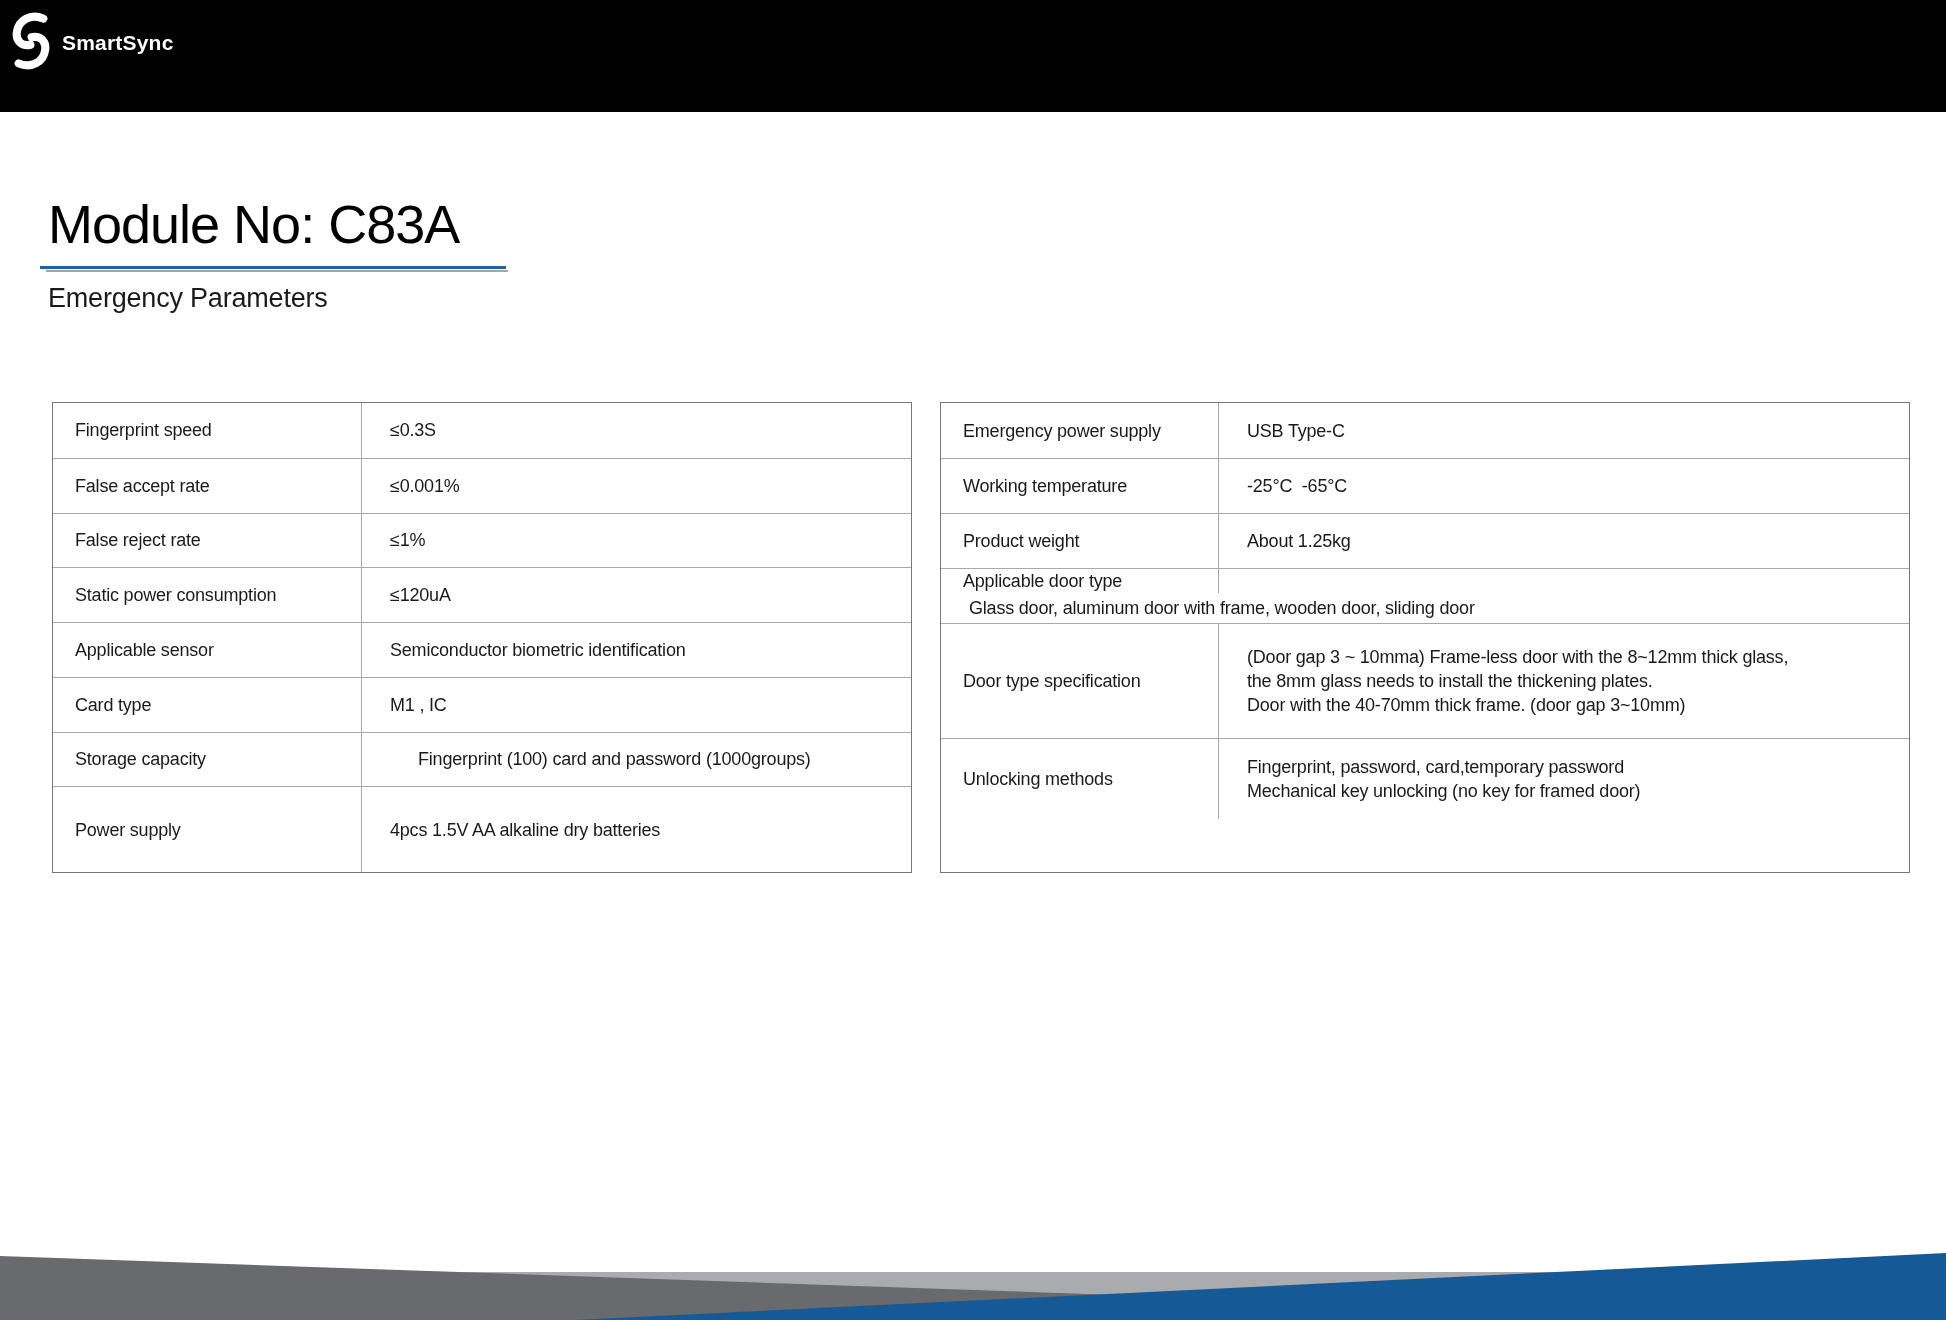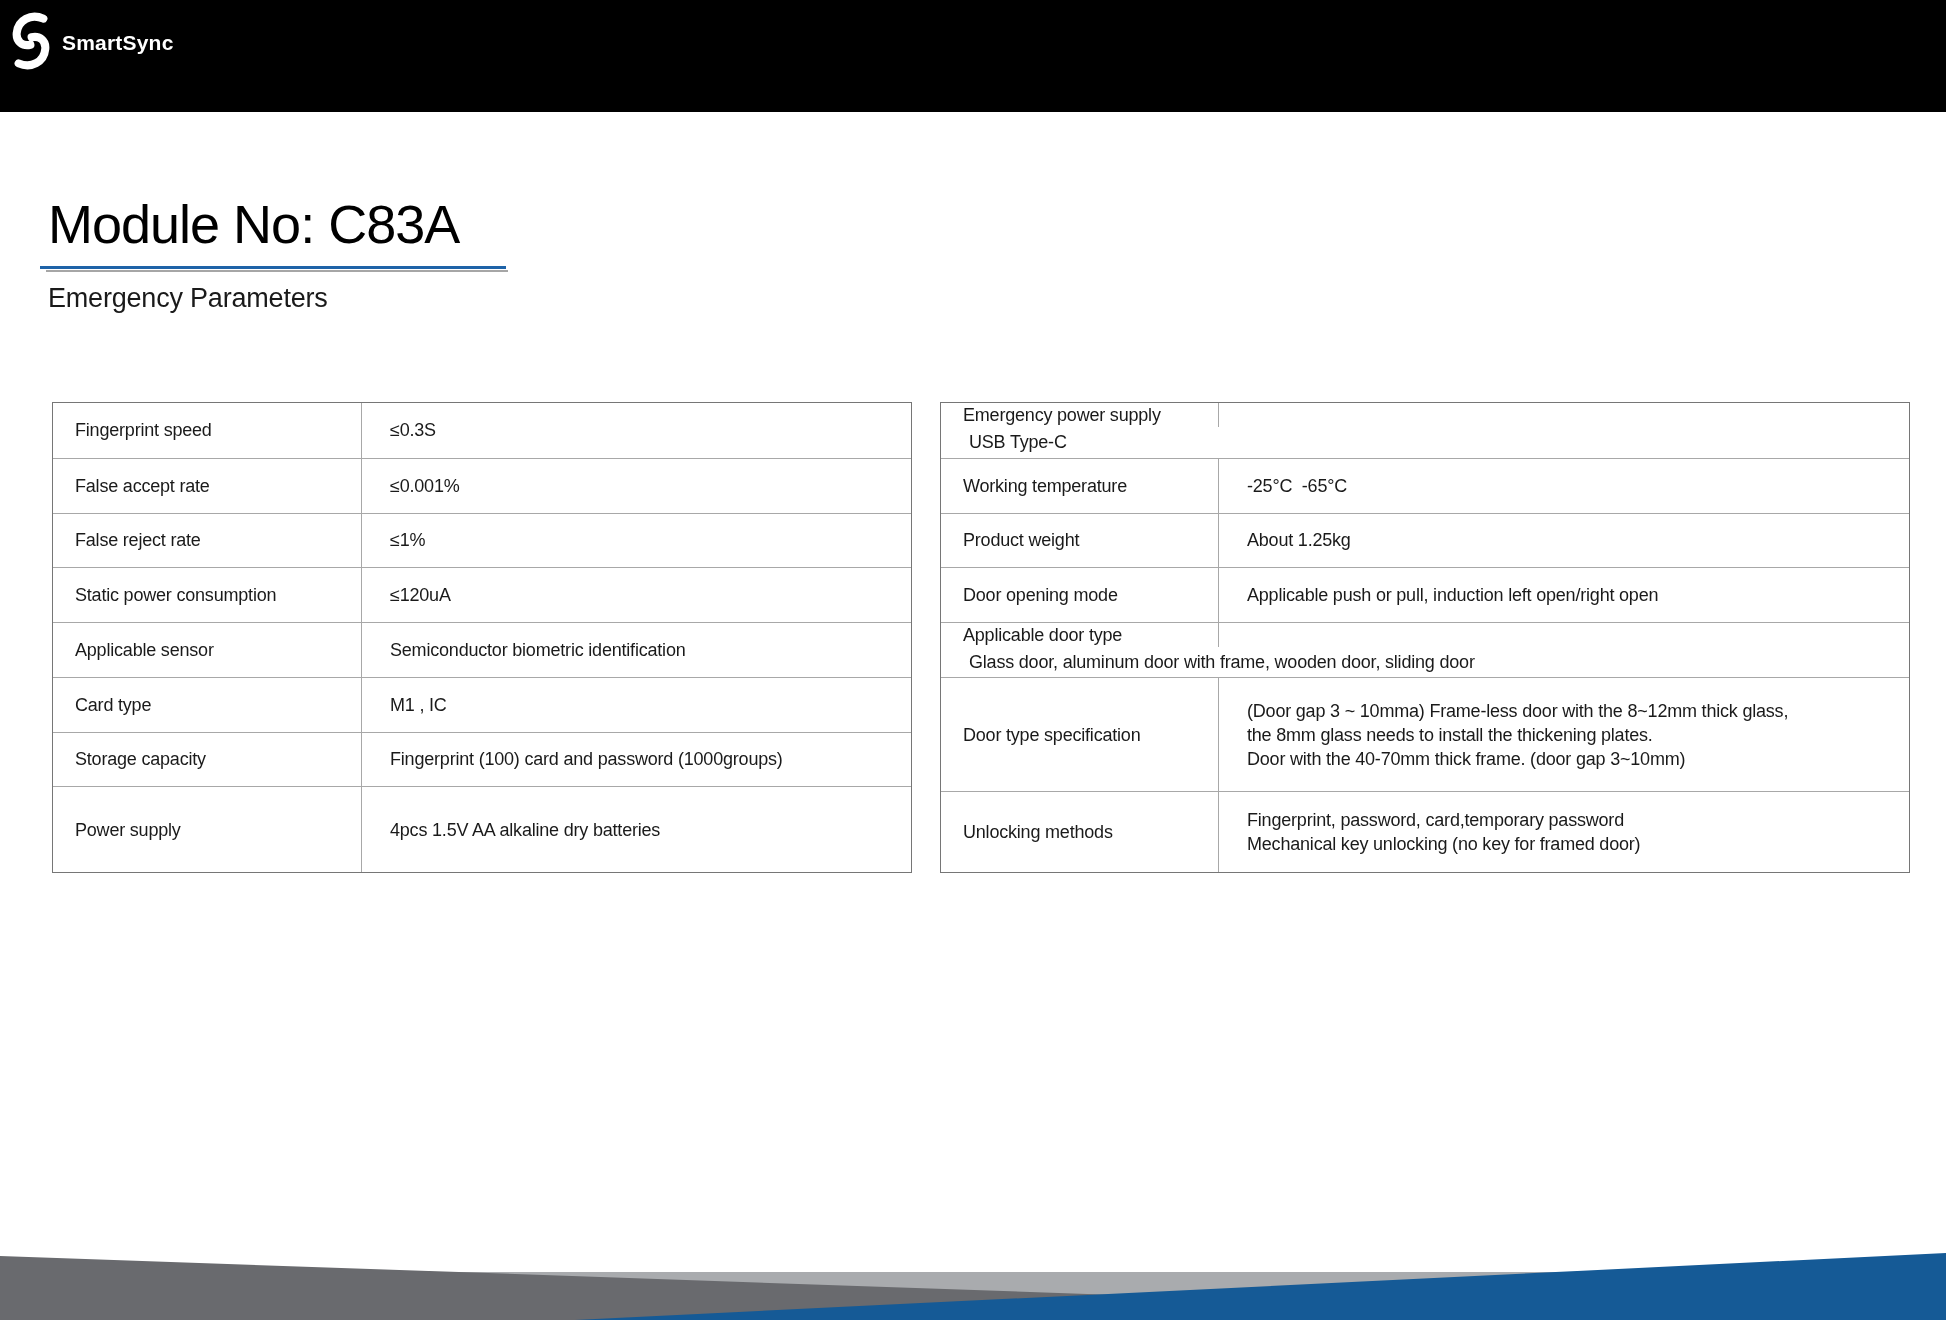--- a/index.html
+++ b/index.html
@@ -122,45 +122,41 @@
         <div class="cell value">≤120uA</div>
       </div>
       <div class="trow" style="height: 55px;">
         <div class="cell label">Applicable sensor</div>
         <div class="cell value">Semiconductor biometric identification</div>
       </div>
       <div class="trow" style="height: 55px;">
         <div class="cell label">Card type</div>
         <div class="cell value">M1 , IC</div>
       </div>
-      <div class="trow" style="height: 55px;">
+      <div class="trow" style="height: 55px; gap: 28px;">
         <div class="cell label">Storage capacity</div>
         <div class="cell value">Fingerprint (100) card and password (1000groups)</div>
       </div>
       <div class="trow" style="height: 86px;">
         <div class="cell label">Power supply</div>
         <div class="cell value">4pcs 1.5V AA alkaline dry batteries</div>
       </div>
     </div>
   <div class="spec-table table-right">
-      <div class="trow" style="height: 55px; flex-direction: column;">
+      <div class="trow" style="height: 55px;">
         <div class="cell label">Emergency power supply</div>
         <div class="cell value">USB Type-C</div>
       </div>
       <div class="trow" style="height: 55px;">
         <div class="cell label">Working temperature</div>
         <div class="cell value">-25°C  -65°C</div>
       </div>
       <div class="trow" style="height: 55px;">
         <div class="cell label">Product weight</div>
         <div class="cell value">About 1.25kg</div>
-      </div>
-      <div class="trow" style="height: 55px;">
-        <div class="cell label">Door opening mode</div>
-        <div class="cell value">Applicable push or pull, induction left open/right open</div>
       </div>
       <div class="trow" style="height: 55px; flex-direction: column;">
         <div class="cell label">Applicable door type</div>
         <div class="cell value">Glass door, aluminum door with frame, wooden door, sliding door</div>
       </div>
       <div class="trow" style="height: 115px;">
         <div class="cell label">Door type specification</div>
         <div class="cell value">(Door gap 3 ~ 10mma) Frame-less door with the 8~12mm thick glass,
 the 8mm glass needs to install the thickening plates.
 Door with the 40-70mm thick frame. (door gap 3~10mm)</div>

